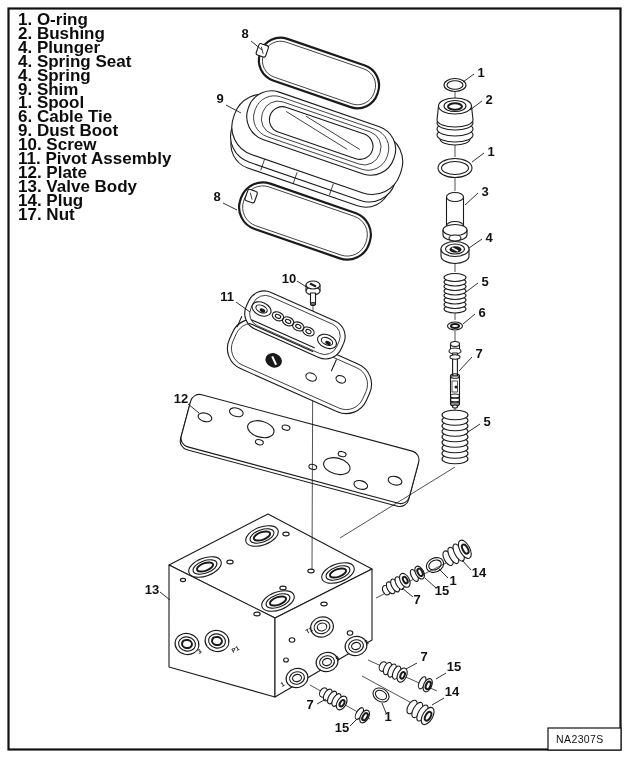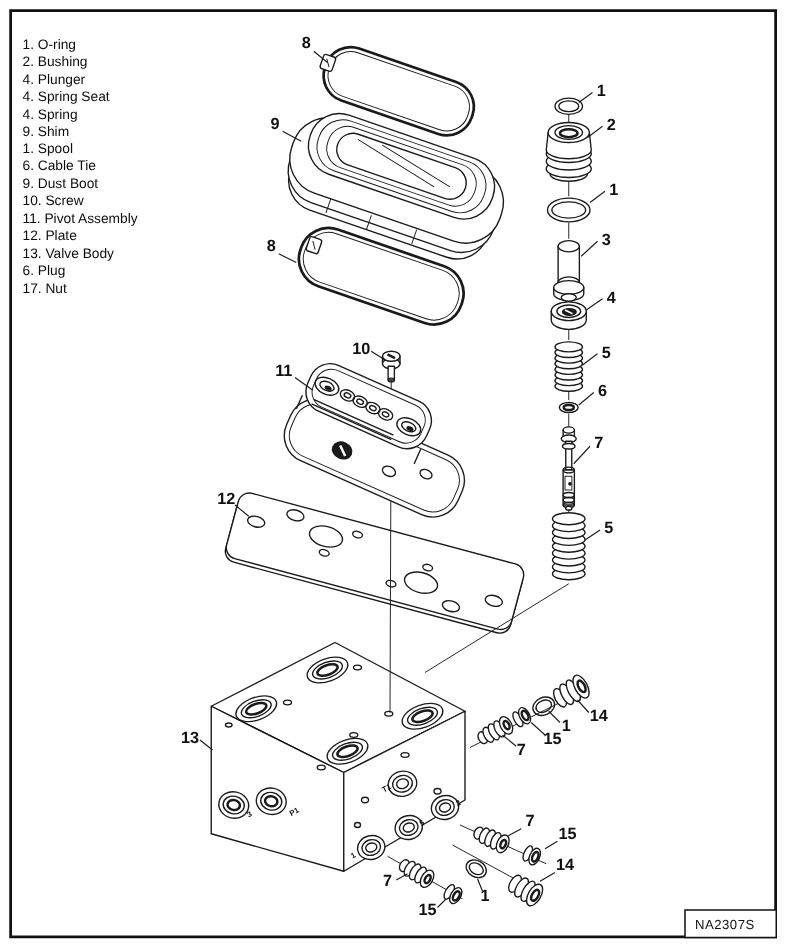--- a/index.html
+++ b/index.html
@@ -1,20 +1,20 @@
 <!DOCTYPE html>
 <html><head>
 <meta charset="utf-8">
 <style>
   html,body{margin:0;padding:0;background:#fff;}
   #page{position:relative;width:629px;height:758px;background:#fff;overflow:hidden;
         font-family:"Liberation Sans",sans-serif;}
   #art{position:absolute;left:0;top:0;}
-  #parts-list{position:absolute;left:18px;top:30px;color:#0d0d0d;
-              font-size:11px;font-weight:normal;line-height:13.9px;white-space:nowrap;}
+  #parts-list{position:absolute;left:18px;top:13px;color:#0d0d0d;
+              font-size:17px;font-weight:bold;line-height:13.9px;white-space:nowrap;}
   .ln{fill:none;stroke:#1a1a1a;stroke-width:1.1;stroke-linecap:round;stroke-linejoin:round;}
   .thin{fill:none;stroke:#1a1a1a;stroke-width:0.75;}
   .thick{fill:none;stroke:#1a1a1a;stroke-width:2.2;}
   .wfill{fill:#ffffff;stroke:#1a1a1a;stroke-width:1.1;stroke-linejoin:round;}
   .dark{fill:#1a1a1a;stroke:none;}
   .darkln{fill:none;stroke:#1a1a1a;stroke-width:2;}
   text.callout{font-family:"Liberation Sans",sans-serif;font-size:13px;font-weight:bold;fill:#111;}
   text.portmark{font-family:"Liberation Sans",sans-serif;font-size:6.2px;font-weight:bold;fill:#111;}
   text.figcode{font-family:"Liberation Sans",sans-serif;font-size:10.5px;fill:#111;letter-spacing:.4px;}
 </style>
@@ -423,17 +423,17 @@
       <div>4. Spring Seat</div>
       <div>4. Spring</div>
       <div>9. Shim</div>
       <div>1. Spool</div>
       <div>6. Cable Tie</div>
       <div>9. Dust Boot</div>
       <div>10. Screw</div>
       <div>11. Pivot Assembly</div>
       <div>12. Plate</div>
       <div>13. Valve Body</div>
-      <div>6. Plug</div>
+      <div>14. Plug</div>
       <div>17. Nut</div>
     </div>
 
 </div>
 
 </body></html>

